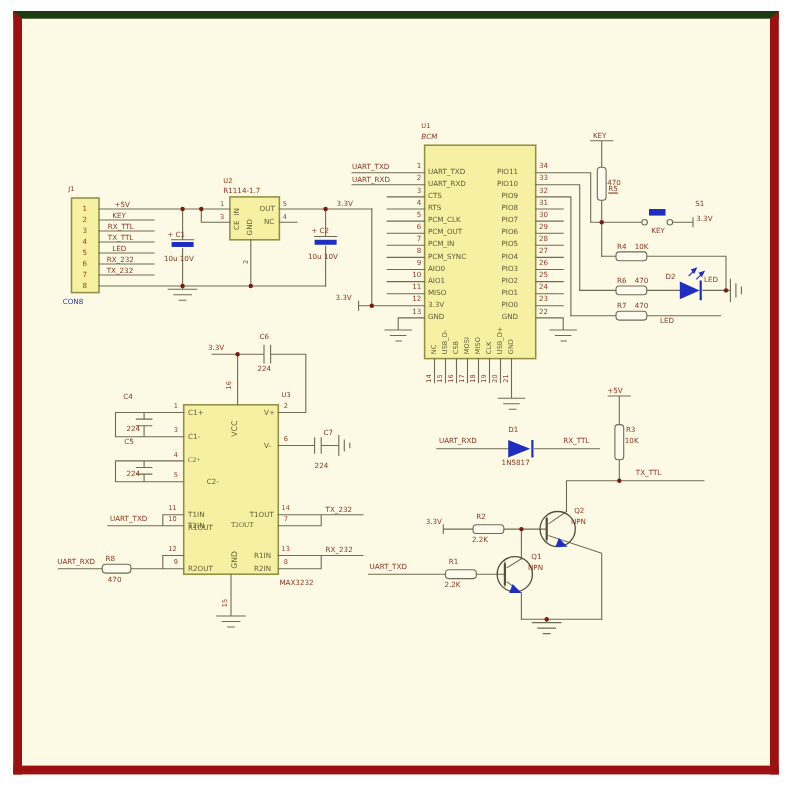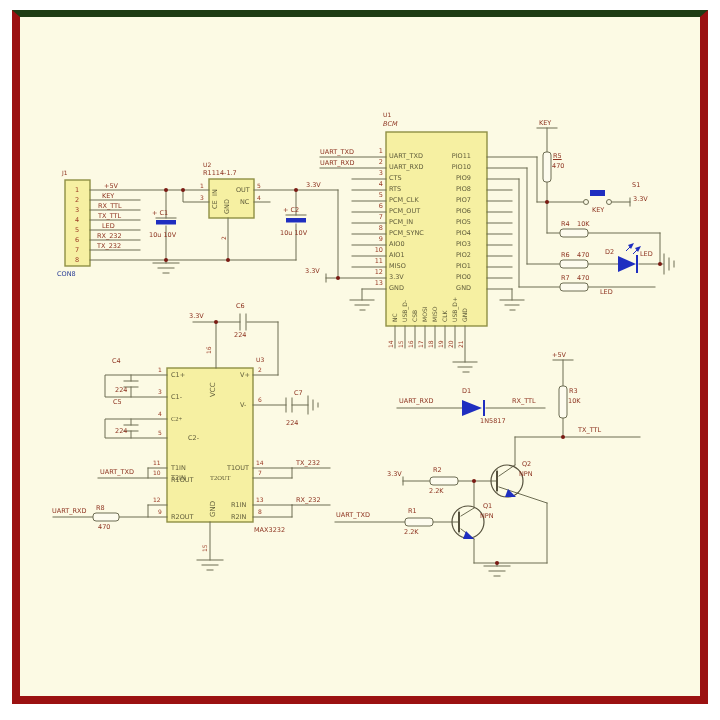--- a/index.html
+++ b/index.html
@@ -241,39 +241,54 @@
       <div>PIO7</div>
       <div>PIO6</div>
       <div>PIO5</div>
       <div>PIO4</div>
       <div>PIO3</div>
       <div>PIO2</div>
       <div>PIO1</div>
       <div>PIO0</div>
       <div>GND</div>
     </div>
+  <div class="col r11" style="left:490px;top:146px;width:20px;color:#9a3a24;font-size:6px;">
+      <div>34</div>
+      <div>33</div>
+      <div>32</div>
+      <div>31</div>
+      <div>30</div>
+      <div>29</div>
+      <div>28</div>
+      <div>27</div>
+      <div>26</div>
+      <div>25</div>
+      <div>24</div>
+      <div>23</div>
+      <div>22</div>
+    </div>
   <div class="lbl pin vrot" style="left:391px;top:322px;font-size:6px;">NC</div>
   <div class="lbl pin vrot" style="left:401px;top:322px;font-size:6px;">USB_D-</div>
   <div class="lbl pin vrot" style="left:411px;top:322px;font-size:6px;">CSB</div>
   <div class="lbl pin vrot" style="left:421px;top:322px;font-size:6px;">MOSI</div>
   <div class="lbl pin vrot" style="left:431px;top:322px;font-size:6px;">MISO</div>
   <div class="lbl pin vrot" style="left:441px;top:322px;font-size:6px;">CLK</div>
   <div class="lbl pin vrot" style="left:451px;top:322px;font-size:6px;">USB_D+</div>
   <div class="lbl pin vrot" style="left:461px;top:322px;font-size:6px;">GND</div>
   <div class="lbl num vrot" style="left:387px;top:348px;">14</div>
   <div class="lbl num vrot" style="left:397px;top:348px;">15</div>
   <div class="lbl num vrot" style="left:407px;top:348px;">16</div>
   <div class="lbl num vrot" style="left:417px;top:348px;">17</div>
   <div class="lbl num vrot" style="left:427px;top:348px;">18</div>
   <div class="lbl num vrot" style="left:437px;top:348px;">19</div>
   <div class="lbl num vrot" style="left:447px;top:348px;">20</div>
   <div class="lbl num vrot" style="left:457px;top:348px;">21</div>
 
   <div class="lbl" style="left:539px;top:119px;">KEY</div>
-  <div class="lbl" style="left:553px;top:152px;text-decoration:underline;">R5</div>
+  <div class="lbl" style="left:553px;top:168px;text-decoration:underline;">R5</div>
   <div class="lbl" style="left:552px;top:162px;">470</div>
   <div class="lbl" style="left:595px;top:181px;margin-left:37px;">S1</div>
   <div class="lbl" style="left:592px;top:206px;">KEY</div>
   <div class="lbl" style="left:633px;top:195px;">3.3V</div>
   <div class="lbl" style="left:561px;top:220px;">R4</div>
   <div class="lbl" style="left:577px;top:220px;">10K</div>
   <div class="lbl" style="left:561px;top:251px;">R6</div>
   <div class="lbl" style="left:577px;top:251px;">470</div>
   <div class="lbl" style="left:605px;top:248px;">D2</div>
   <div class="lbl" style="left:640px;top:250px;">LED</div>
@@ -326,21 +341,21 @@
   <div class="lbl num" style="left:258px;top:508px;">8</div>
   <div class="lbl" style="left:100px;top:468px;">UART_TXD</div>
   <div class="lbl" style="left:52px;top:507px;">UART_RXD</div>
   <div class="lbl" style="left:96px;top:504px;">R8</div>
   <div class="lbl" style="left:98px;top:523px;">470</div>
   <div class="lbl" style="left:296px;top:459px;">TX_232</div>
   <div class="lbl" style="left:296px;top:496px;">RX_232</div>
 
   <div class="lbl" style="left:399px;top:397px;">UART_RXD</div>
   <div class="lbl" style="left:462px;top:387px;">D1</div>
-  <div class="lbl" style="left:456px;top:417px;margin-left:24px;">1N5817</div>
+  <div class="lbl" style="left:456px;top:417px;">1N5817</div>
   <div class="lbl" style="left:512px;top:397px;">RX_TTL</div>
   <div class="lbl" style="left:552px;top:351px;">+5V</div>
   <div class="lbl" style="left:569px;top:387px;">R3</div>
   <div class="lbl" style="left:568px;top:397px;">10K</div>
   <div class="lbl" style="left:578px;top:426px;">TX_TTL</div>
   <div class="lbl" style="left:522px;top:460px;">Q2</div>
   <div class="lbl" style="left:519px;top:470px;">NPN</div>
   <div class="lbl" style="left:387px;top:470px;">3.3V</div>
   <div class="lbl" style="left:433px;top:466px;">R2</div>
   <div class="lbl" style="left:429px;top:487px;">2.2K</div>

